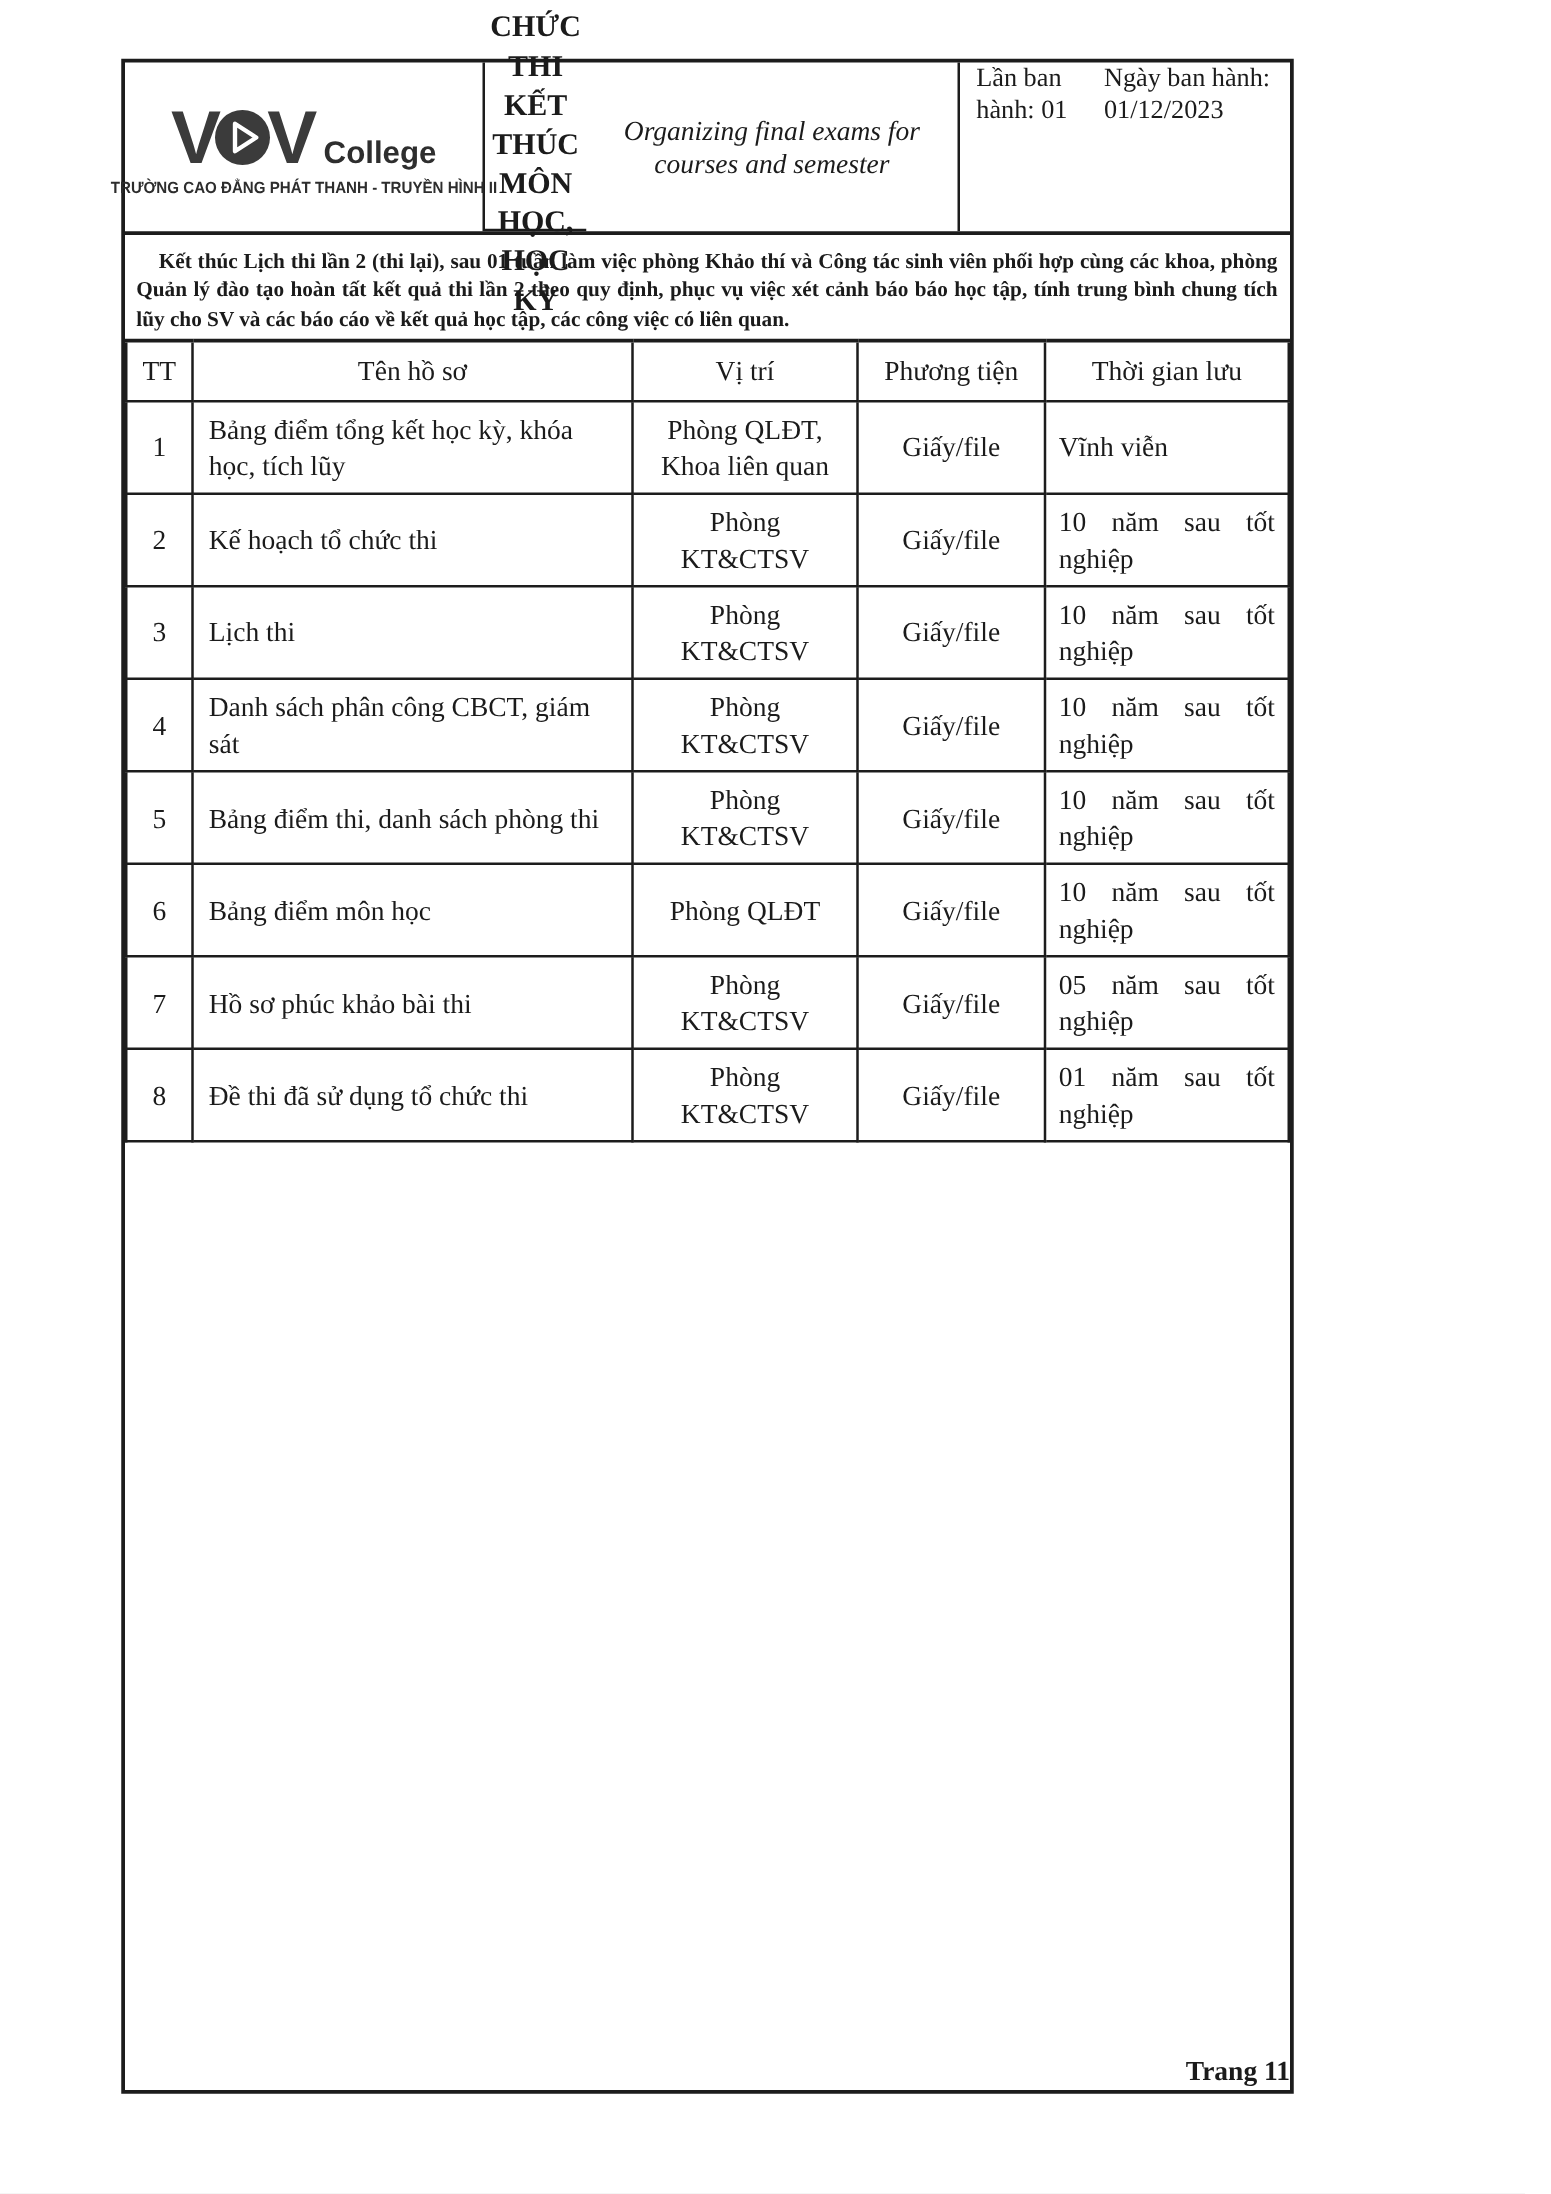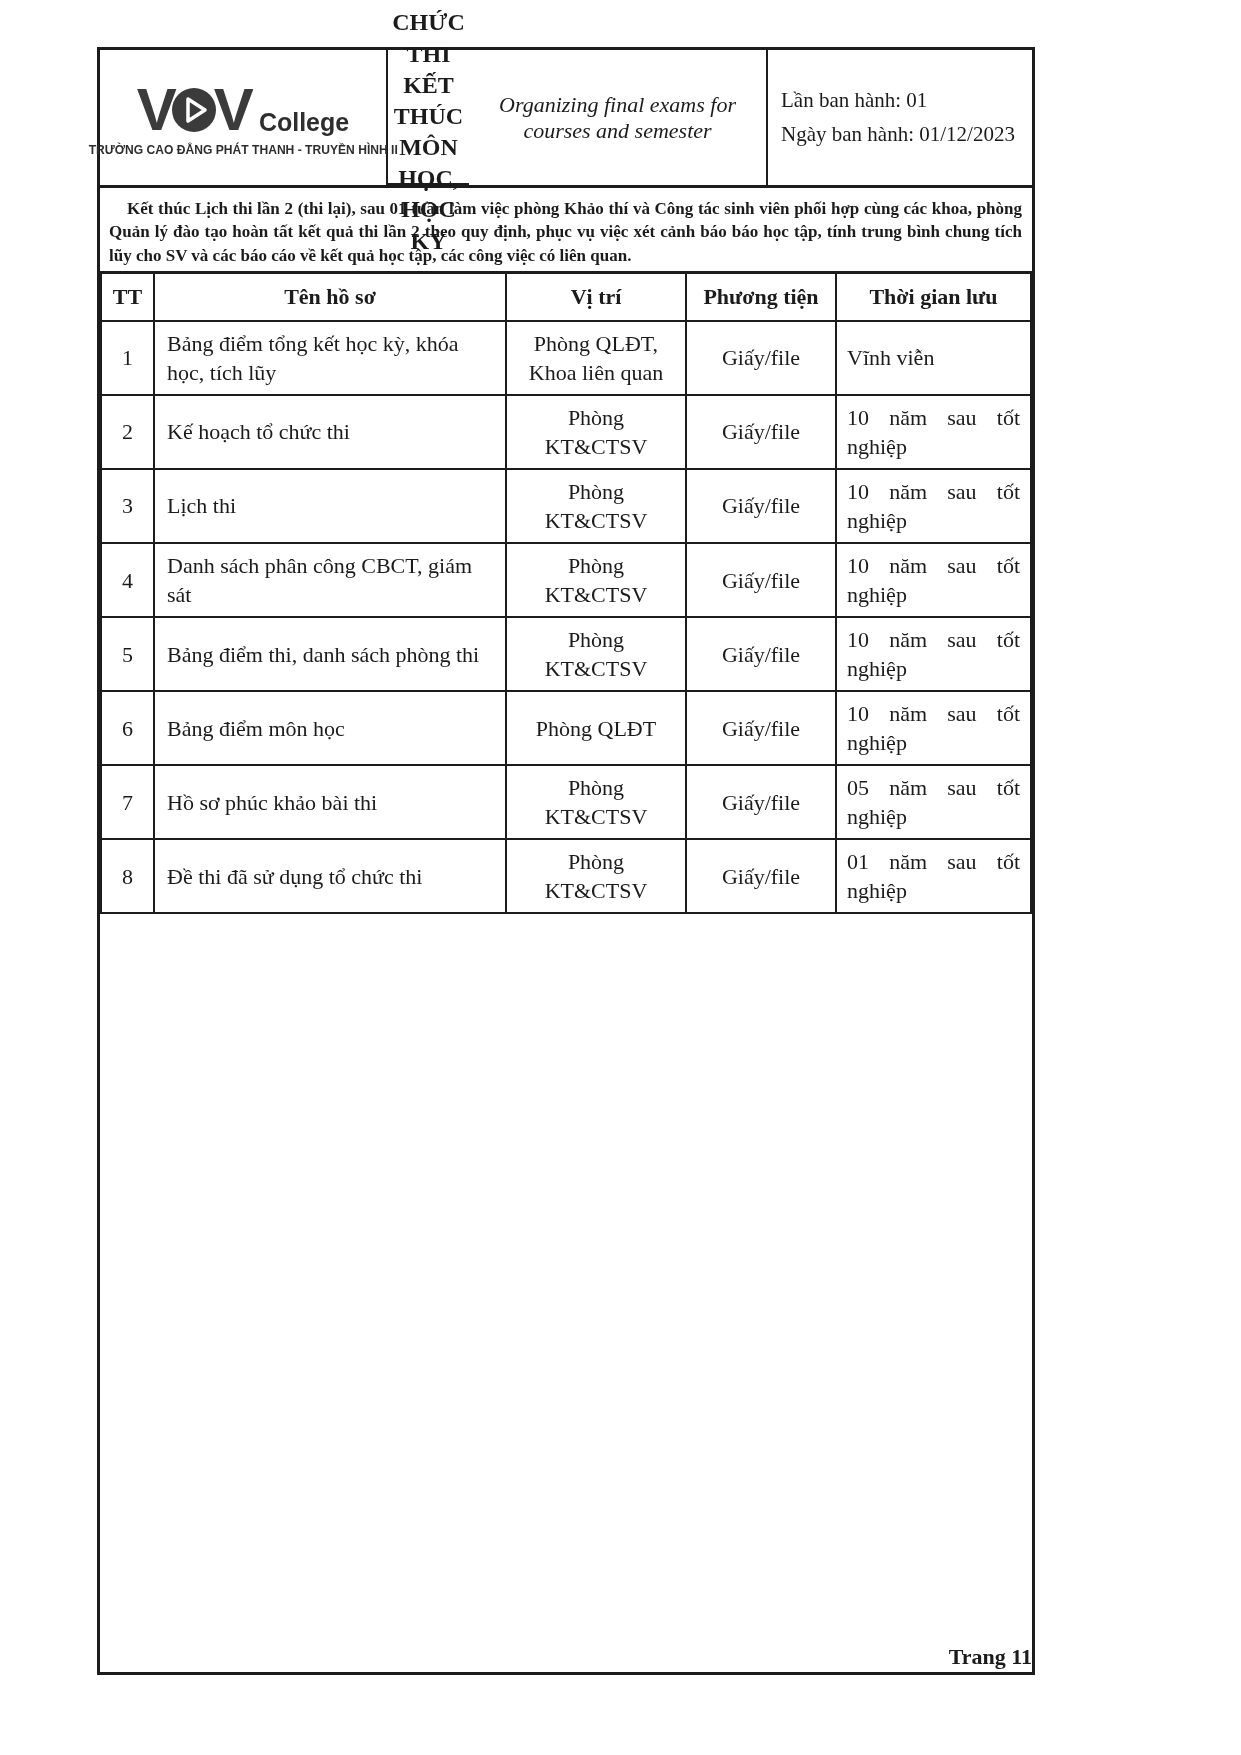--- a/index.html
+++ b/index.html
@@ -43,35 +43,35 @@
   .title-vi{
     flex:0 0 81px;display:flex;align-items:center;justify-content:center;
     text-align:center;font-weight:bold;font-size:24px;line-height:1.3;
     white-space:pre-line;border-bottom:2px solid #1c1c1c;box-sizing:border-box;
   }
   .title-en{
     flex:1;display:flex;align-items:center;justify-content:center;
     text-align:center;font-size:22px;line-height:1.15;padding:2px 14px;font-style:italic;
   }
   .info-cell{
-    flex:1;display:flex;flex-direction:column;justify-content:center;
+    flex:1;display:flex;justify-content:center;
     gap:9px;padding-left:13px;font-size:21px;
   }
   
   .paragraph{
     padding:9px 10px 4px 9px;
     font-size:17px;line-height:1.37;text-align:justify;text-indent:18px;font-weight:bold;
   }
   .section-heading{
     font-weight:bold;font-size:23px;padding:4px 10px 9px 7px;
   }
   
   table{width:100%;border-collapse:collapse;table-layout:fixed;}
   th,td{border:2px solid #1c1c1c;box-sizing:border-box;}
-  th{font-weight:bold;font-size:22px;text-align:center;padding:10px 2px;border-top:3px solid #1c1c1c;}
+  th{font-weight:normal;font-size:22px;text-align:center;padding:10px 2px;border-top:3px solid #1c1c1c;}
   td{font-size:22px;line-height:1.32;padding:7px 6px;vertical-align:middle;height:58px;}
   td.tt{text-align:center;}
   td.name{text-align:left;padding-left:12px;}
   td.loc{text-align:center;white-space:pre-line;}
   td.med{text-align:center;}
   td.ret{text-align:justify;padding-left:10px;padding-right:10px;}
   
   .footer{
     position:absolute;left:0;right:0;bottom:2px;
     text-align:right;font-size:22px;font-weight:bold;

